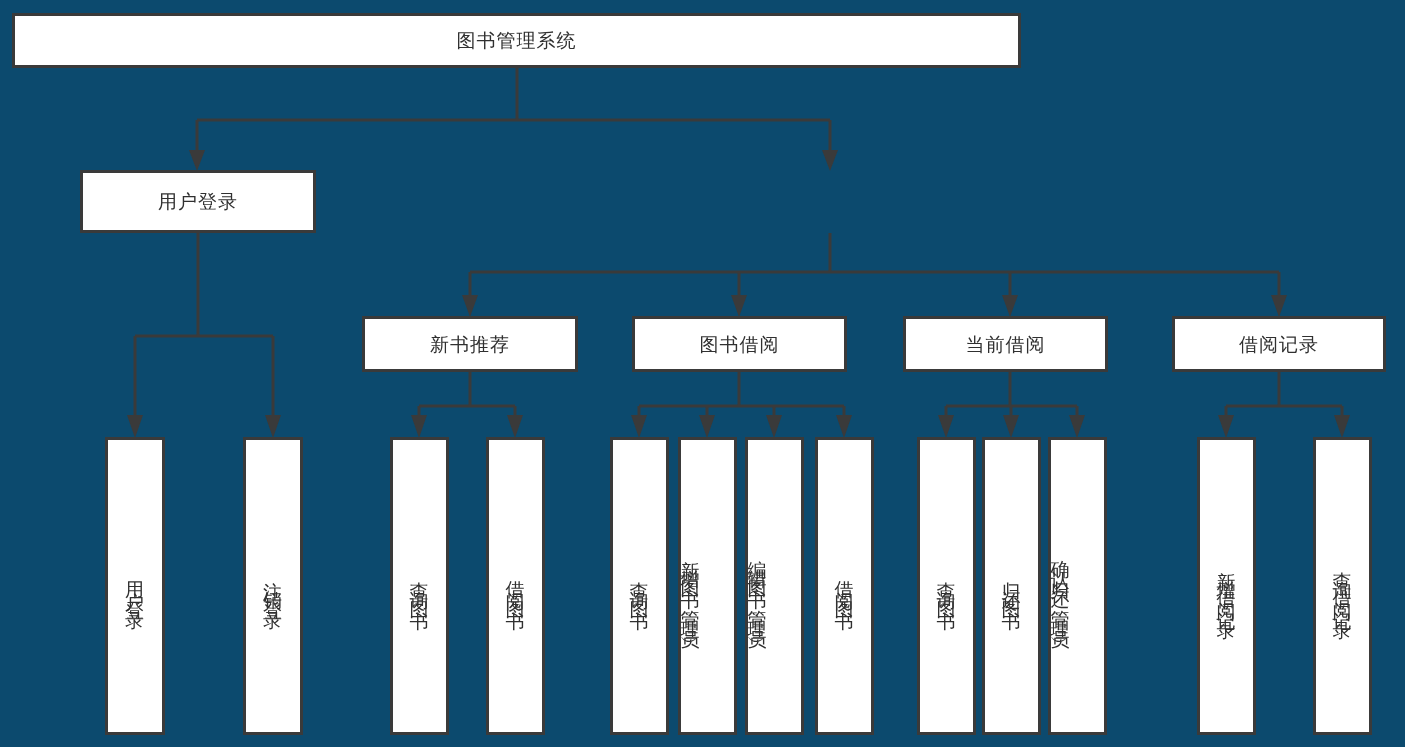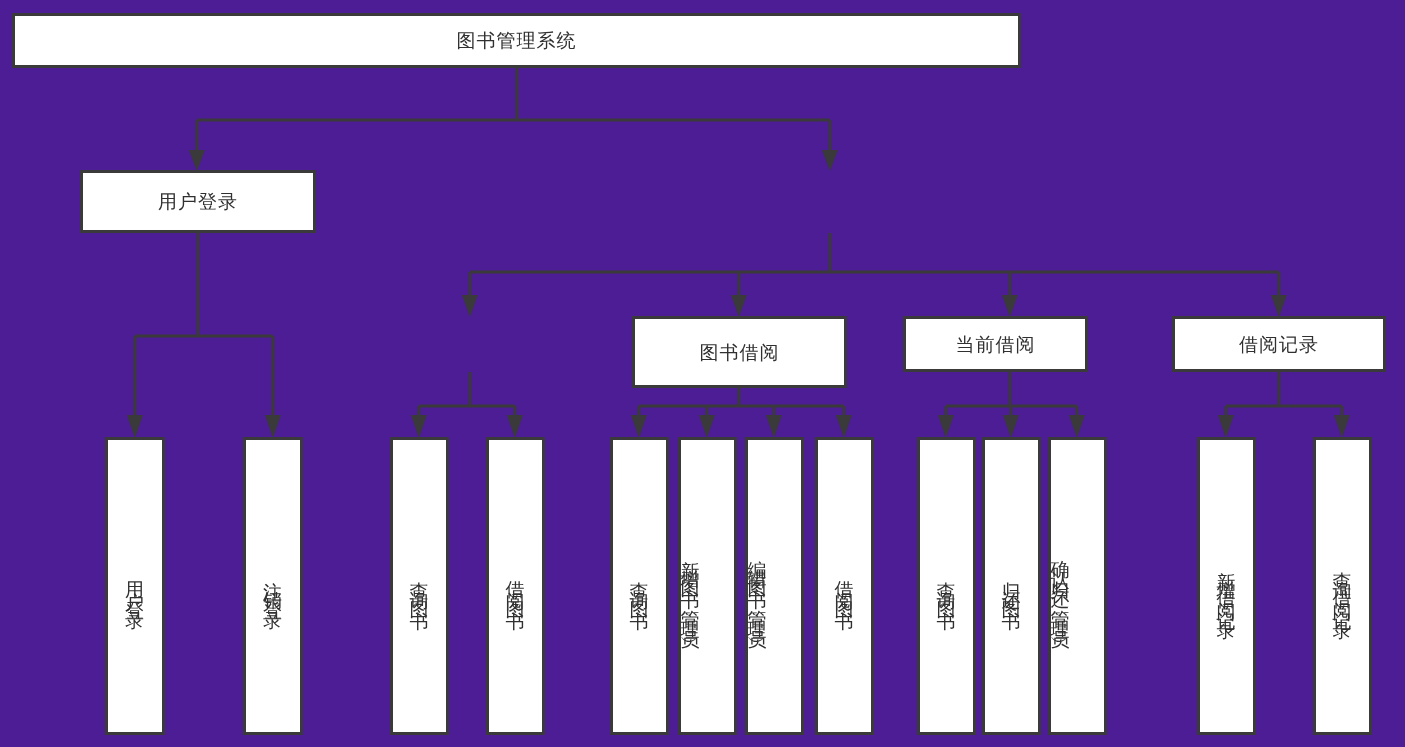--- a/index.html
+++ b/index.html
@@ -1,19 +1,19 @@
 <!DOCTYPE html>
 <html><head>
 <meta charset="utf-8">
 <style>
   html,body{margin:0;padding:0;background:#ffffff;}
   #canvas{
     position:relative;
     width:1405px;height:747px;
-    background:#4c1d95;
+    background:#0c4a6e;
     font-family:"Liberation Sans","DejaVu Sans",sans-serif;
     color:#303030;
     overflow:hidden;
   }
   #wires{position:absolute;left:0;top:0;}
   .box{
     position:absolute;
     box-sizing:border-box;
     border:3px solid #3a3a3a;
     background:#ffffff;
@@ -91,24 +91,27 @@
   </svg>
 
   <div class="box h" style="left:12px;top:13px;width:1009px;height:55px">
     <span>图书管理系统</span>
   </div>
 
   <div class="box h" style="left:80px;top:170px;width:236px;height:63px">
     <span>用户登录</span>
   </div>
 
-  <div class="box h" style="left:632px;top:316px;width:215px;height:72px">
+  <div class="box h" style="left:362px;top:316px;width:216px;height:56px">
+    <span>新书推荐</span>
+  </div>
+  <div class="box h" style="left:632px;top:316px;width:215px;height:56px">
     <span>图书借阅</span>
   </div>
-  <div class="box h" style="left:903px;top:316px;width:185px;height:56px">
+  <div class="box h" style="left:903px;top:316px;width:205px;height:56px">
     <span>当前借阅</span>
   </div>
   <div class="box h" style="left:1172px;top:316px;width:214px;height:56px">
     <span>借阅记录</span>
   </div>
 
   <div class="box v" style="left:105px;top:437px;width:60px;height:298px">
     <span>用户登录</span>
   </div>
   <div class="box v" style="left:243px;top:437px;width:60px;height:298px">

